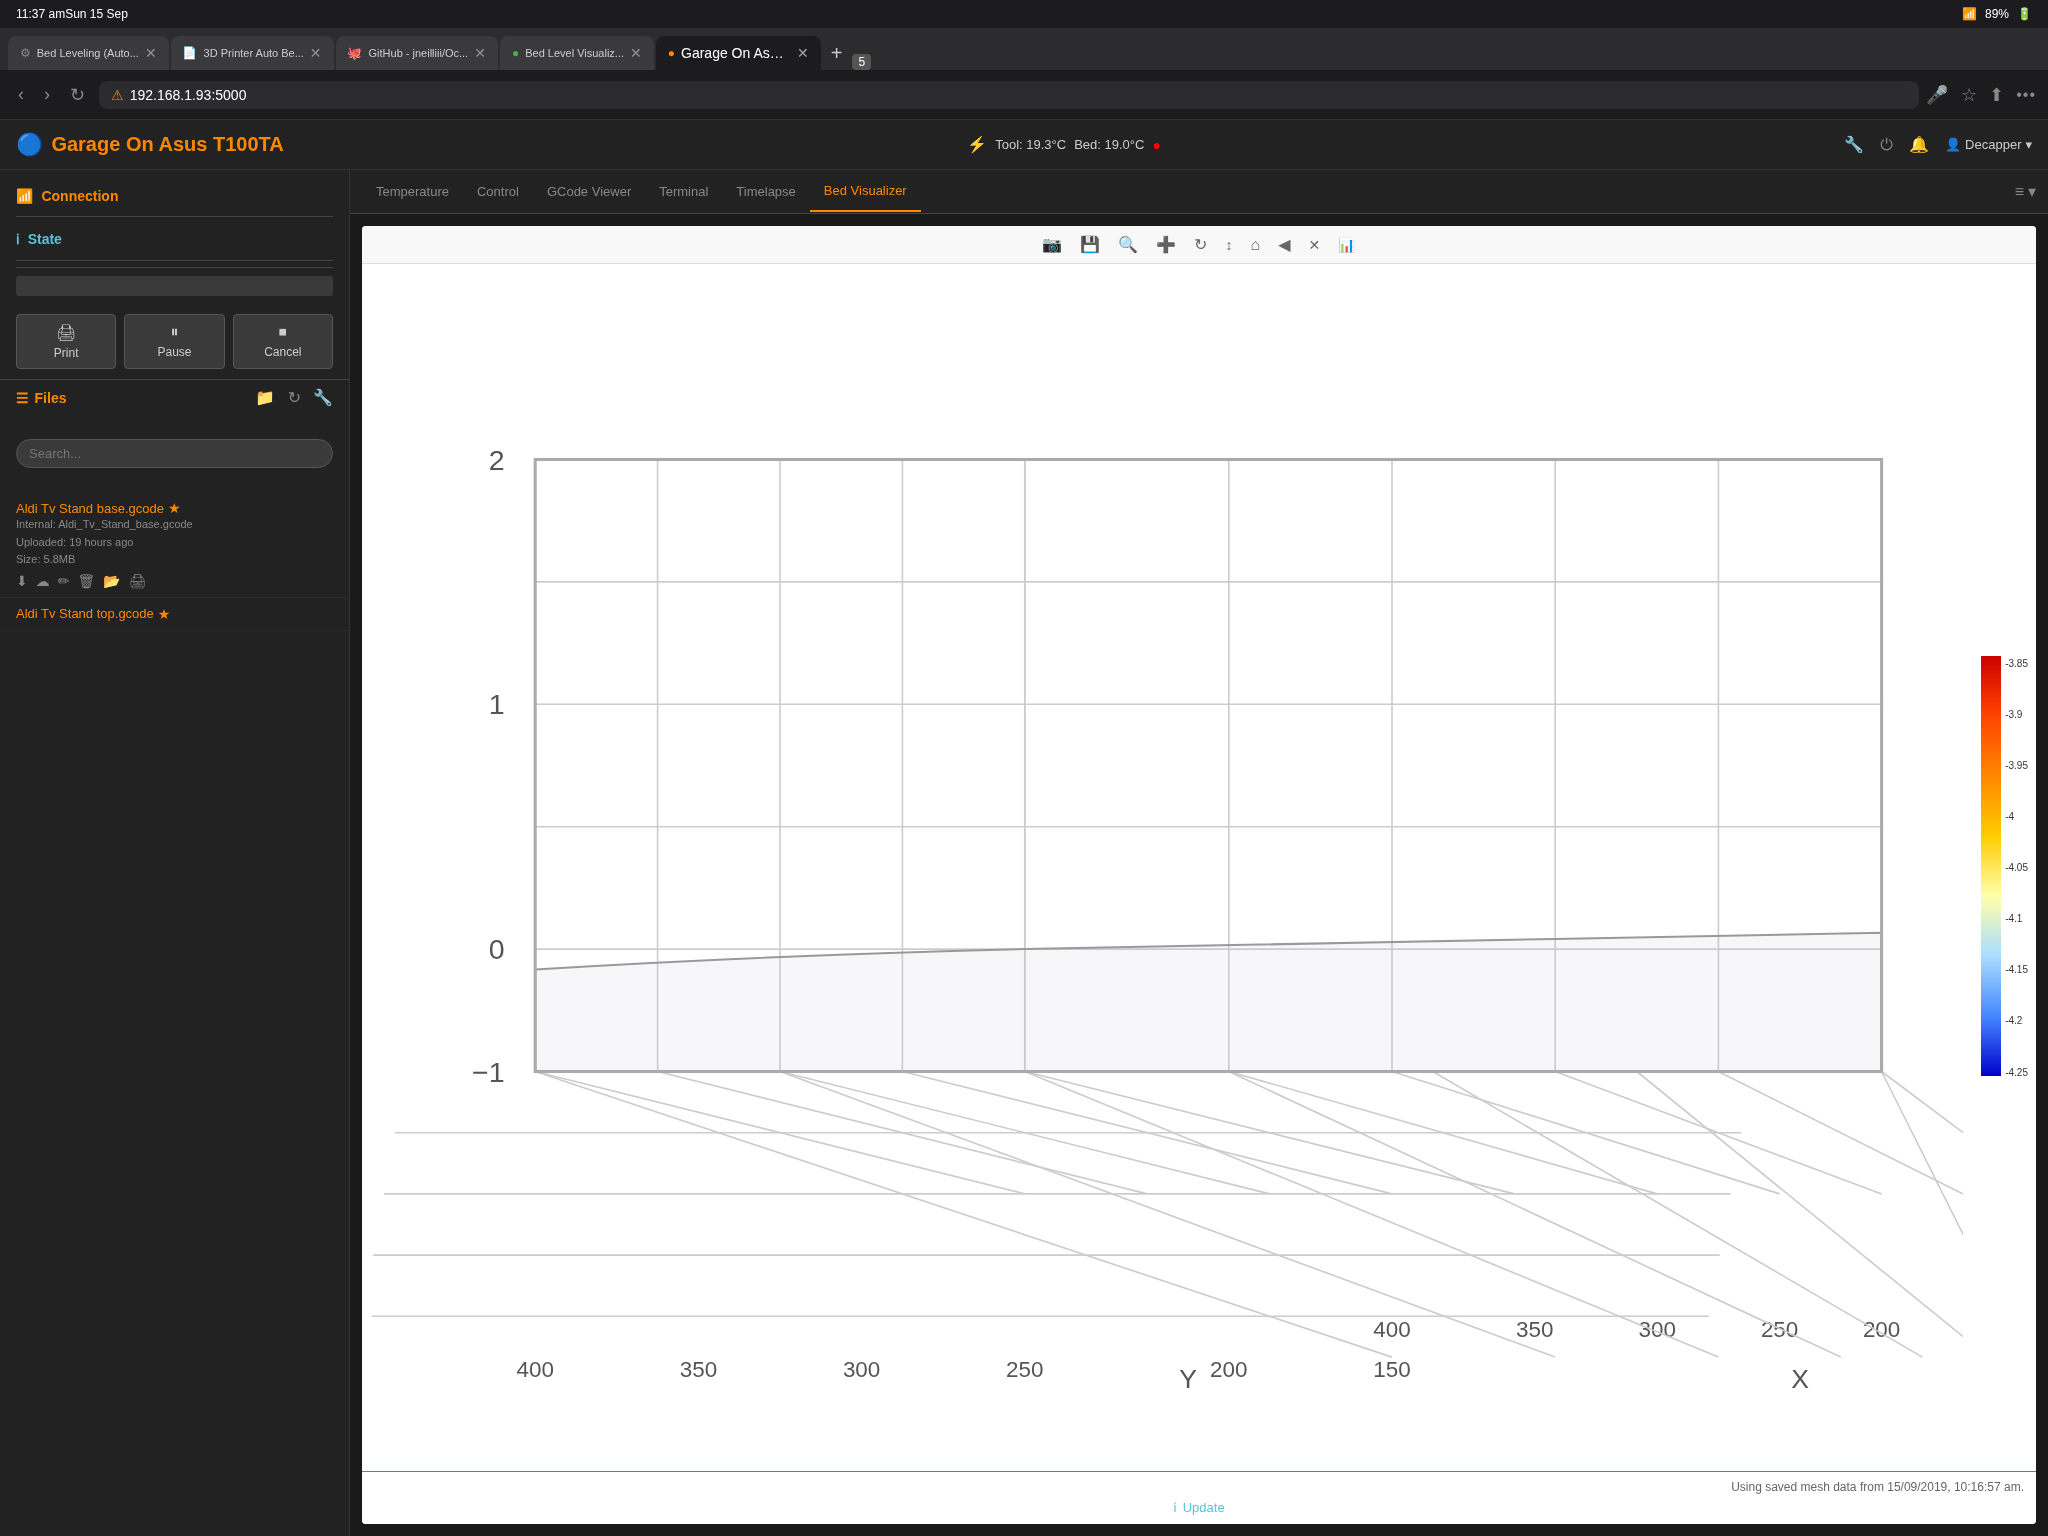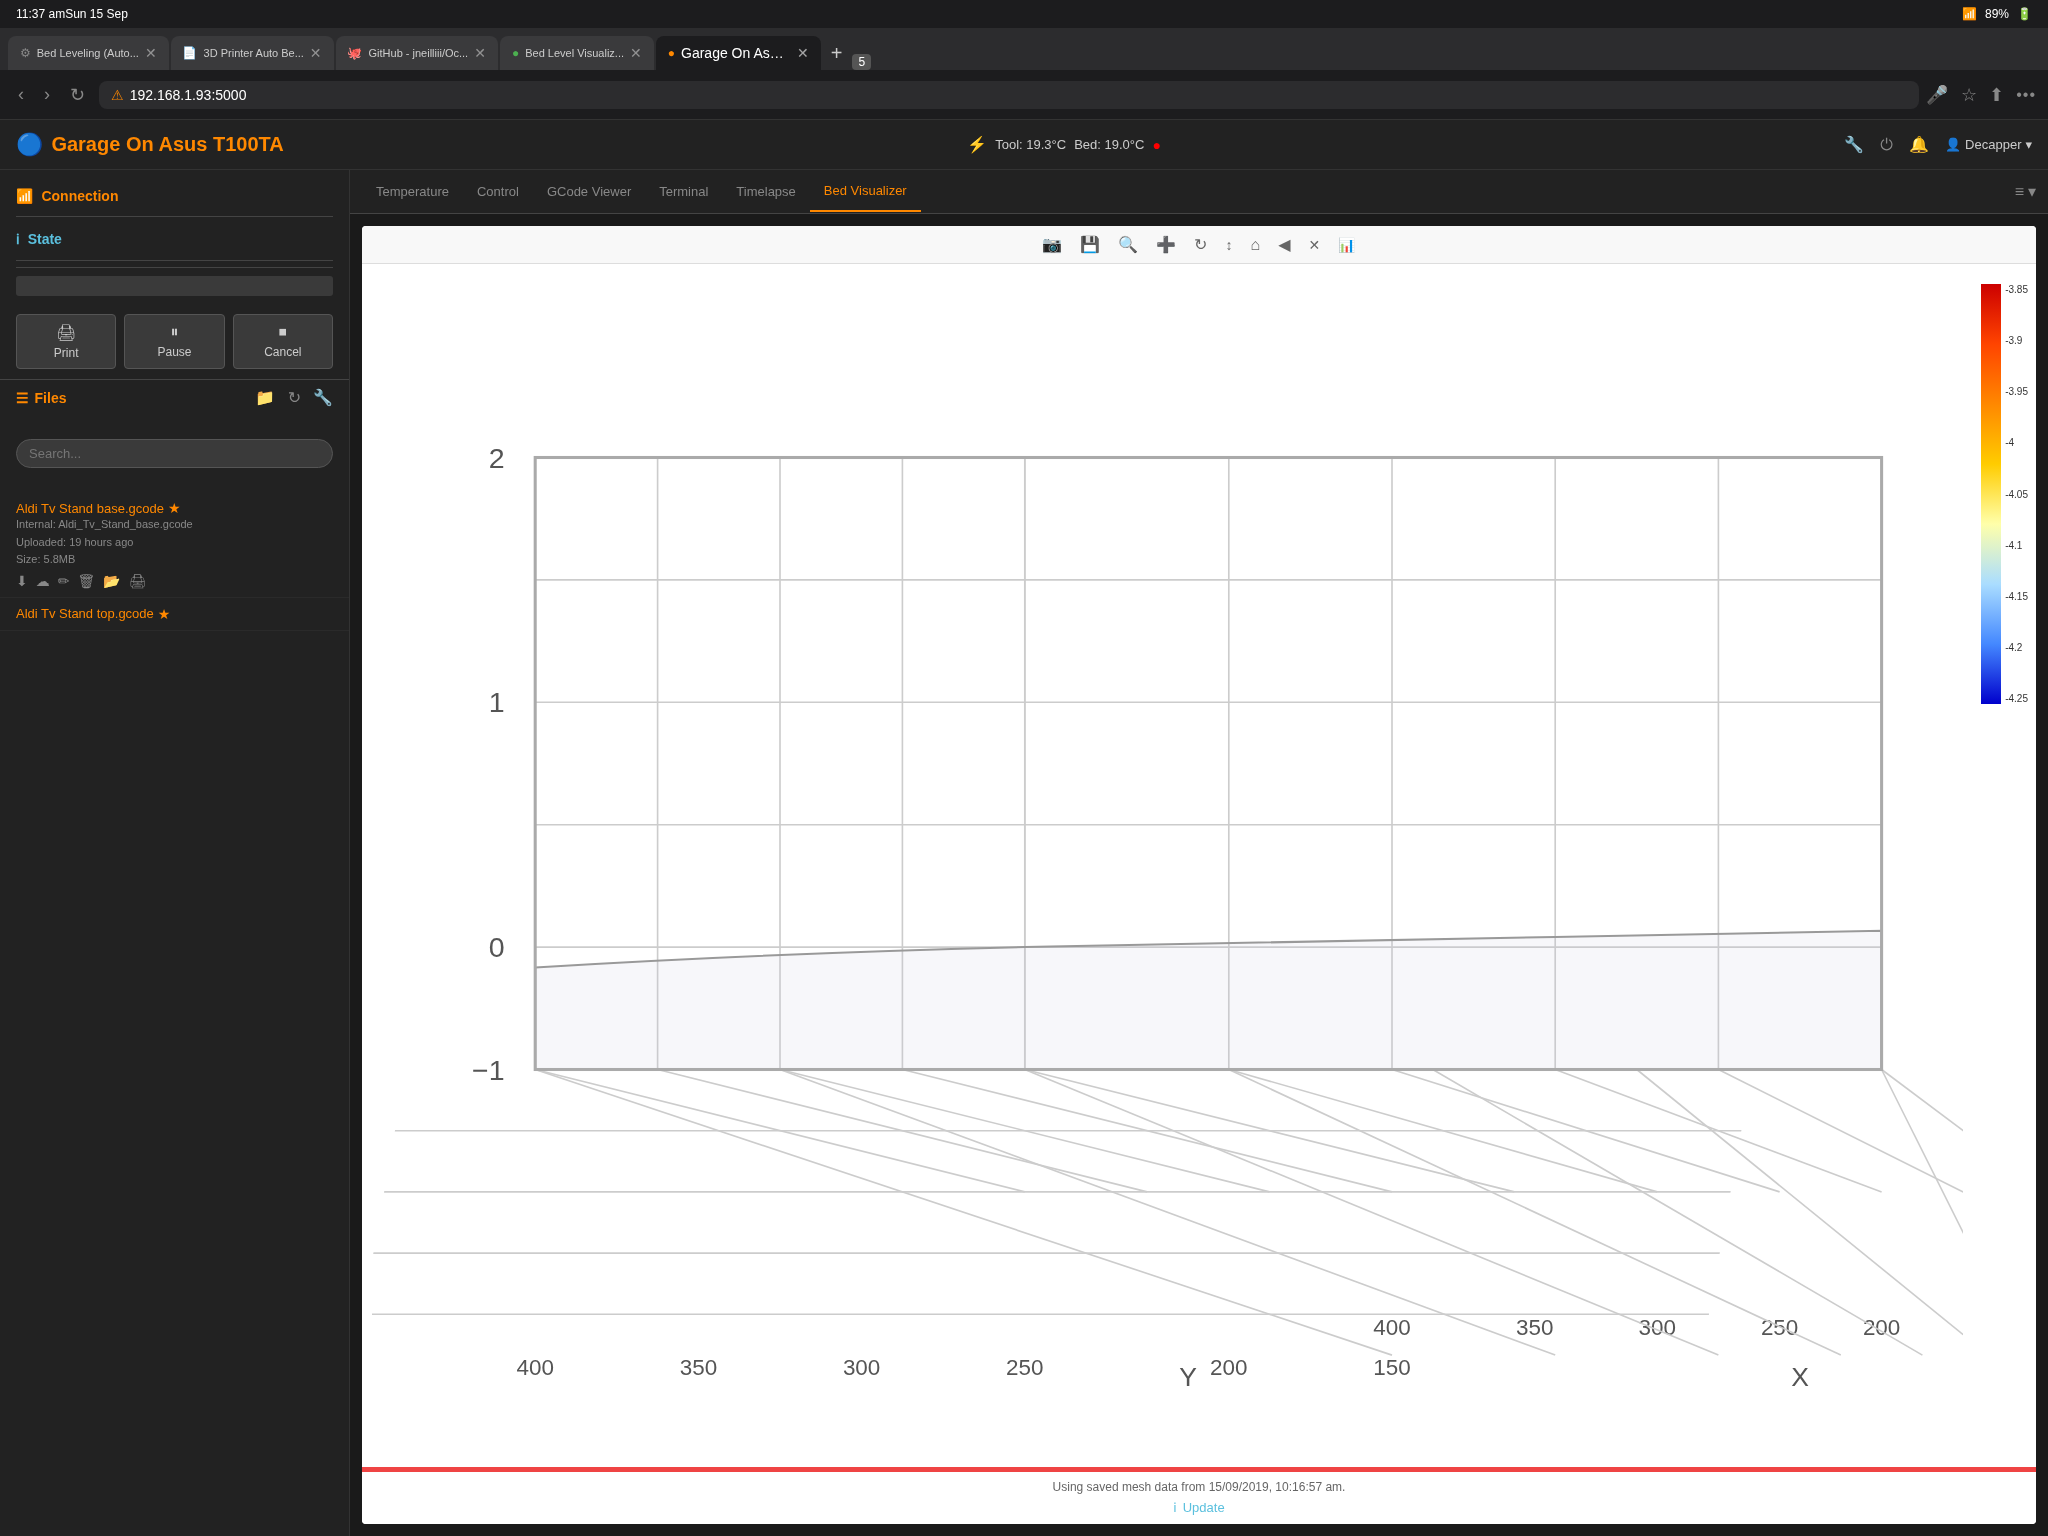--- a/index.html
+++ b/index.html
@@ -255,24 +255,24 @@
       justify-content: space-between;
       height: 420px;
       font-size: 10px;
       color: #333;
       flex-shrink: 0;
     }
     .color-scale-row { display: flex; gap: 4px; align-items: flex-start; }
 
     .viz-footer {
       padding: 8px 12px;
-      text-align: center;
+      text-align: right;
       color: #666;
       font-size: 12px;
-      border-top: 5px solid #ef4444;
+      border-top: 1px solid #ef4444;
       background: #fff;
     }
     .update-btn {
       display: flex;
       align-items: center;
       justify-content: center;
       gap: 6px;
       color: #5bc0de;
       font-size: 13px;
       margin-top: 4px;
@@ -552,21 +552,21 @@
             <line x1="320" y1="360" x2="660" y2="500" stroke="#ccc" stroke-width="0.8"></line>
             <line x1="420" y1="360" x2="720" y2="500" stroke="#ccc" stroke-width="0.8"></line>
             <line x1="520" y1="360" x2="760" y2="500" stroke="#ccc" stroke-width="0.8"></line>
             <line x1="620" y1="360" x2="780" y2="490" stroke="#ccc" stroke-width="0.8"></line>
             <line x1="740" y1="360" x2="800" y2="480" stroke="#ccc" stroke-width="0.8"></line>
 
             <rect x="80" y="60" width="660" height="300" fill="none" stroke="#aaa" stroke-width="1.5"></rect>
           </svg>
         </div>
 
-        <div class="color-scale-row" style="padding:20px 8px;align-items:flex-start;">
+        <div class="color-scale-row" style="padding:20px 8px;align-items:center;">
           <div class="color-bar"></div>
           <div class="scale-labels">
             <span>-3.85</span>
             <span>-3.9</span>
             <span>-3.95</span>
             <span>-4</span>
             <span>-4.05</span>
             <span>-4.1</span>
             <span>-4.15</span>
             <span>-4.2</span>

